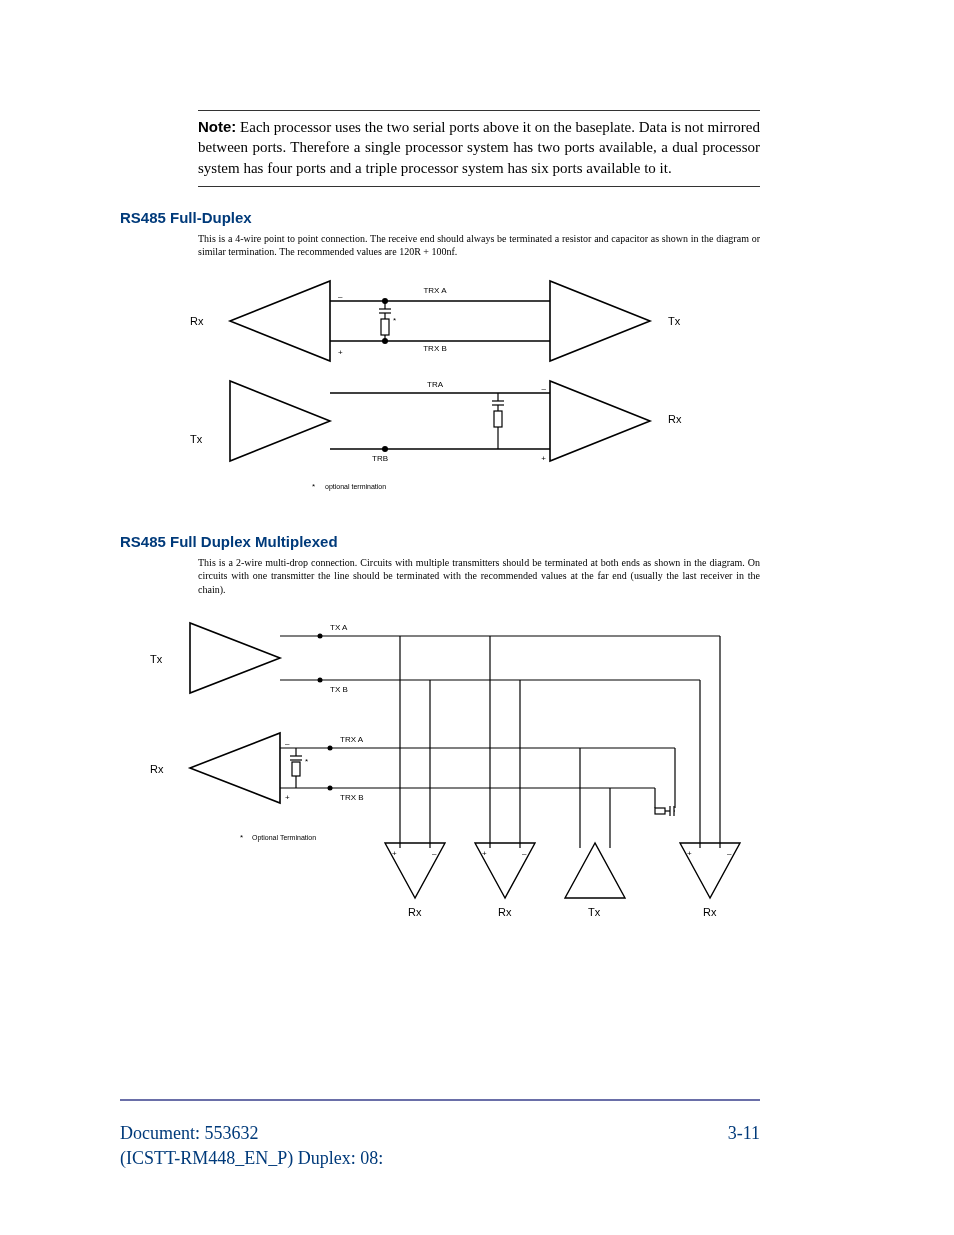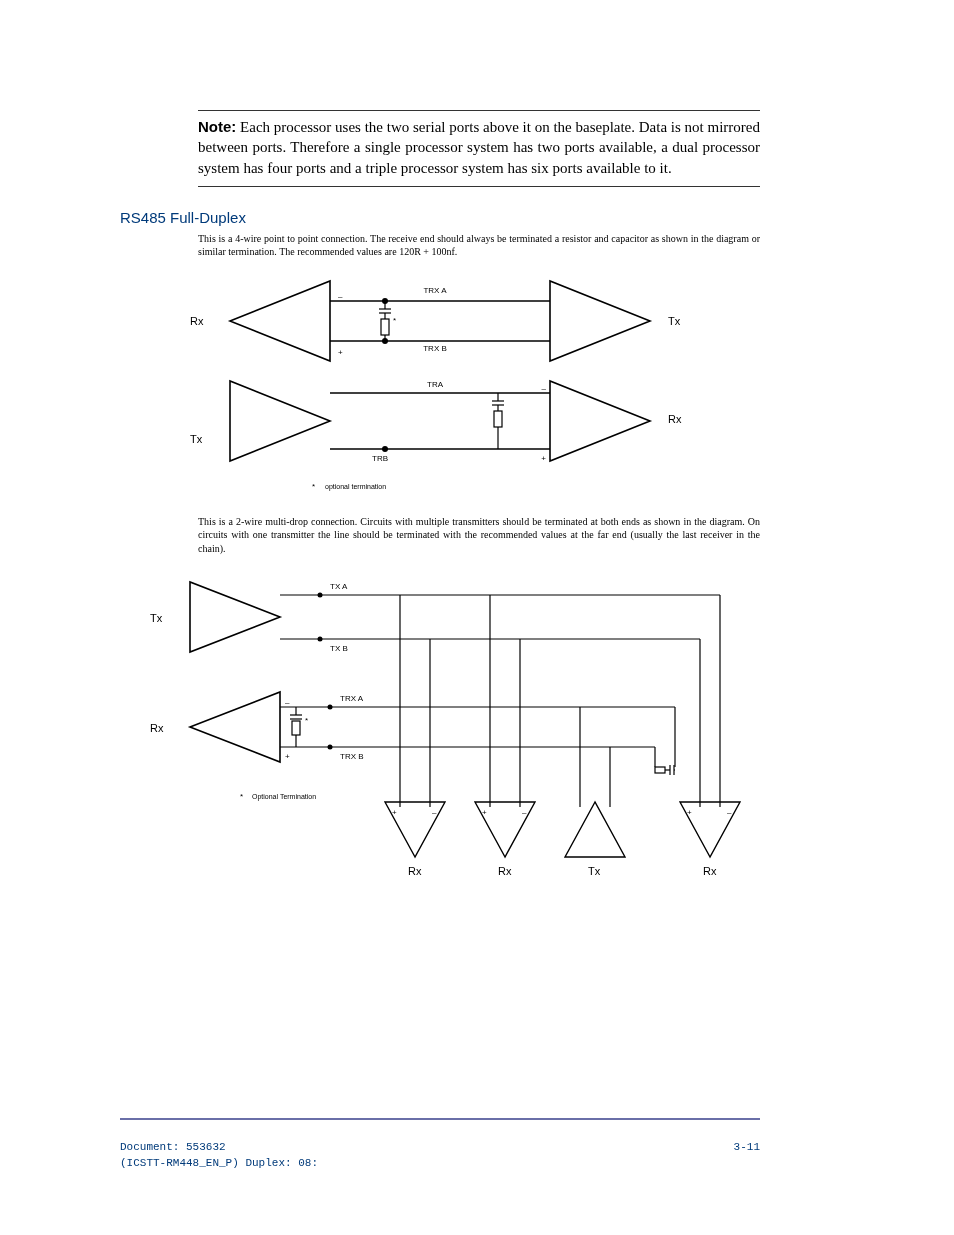--- a/index.html
+++ b/index.html
@@ -27,21 +27,21 @@
     line-height: 1.35;
     text-align: justify;
   }
   .note-label {
     font-weight: bold;
     font-family: Arial, Helvetica, sans-serif;
   }
   .section-head {
     font-family: Arial, Helvetica, sans-serif;
     font-size: 15px;
-    font-weight: normal;
+    font-weight: bold;
     color: #003a7a;
     margin: 22px 0 6px 0;
   }
   .body-para {
     font-size: 10px;
     line-height: 1.35;
     text-align: justify;
   }
   .figure {
     display: block;
@@ -54,22 +54,22 @@
     bottom: 64px;
   }
   .footer-rule {
     border: none;
     border-top: 2px solid #6a6fa8;
     margin: 0 0 20px 0;
   }
   .footer-row {
     display: flex;
     justify-content: space-between;
-    font-family: Liberation Mono, monospace;
-    font-size: 11px;
+    font-family: Liberation Serif, serif;
+    font-size: 18px;
     color: #003a7a;
     gap: 36px;
   }
   .footer-left {
     line-height: 1.4;
   }
   .footer-right {
     line-height: 1.4;
   }
   .svg-label {
@@ -154,20 +154,21 @@
     <line x1="338" y1="134" x2="338" y2="140" stroke="#000" stroke-width="1.2"></line>
     <rect x="334" y="140" width="8" height="16" fill="none" stroke="#000" stroke-width="1.2"></rect>
     <line x1="338" y1="156" x2="338" y2="178" stroke="#000" stroke-width="1.2"></line>
     <text class="svg-label-sm" x="386" y="120" text-anchor="end">–</text>
     <text class="svg-label-sm" x="386" y="190" text-anchor="end">+</text>
 
     <text class="svg-label-sm" x="152" y="218">*</text>
     <text class="svg-label-xs" x="165" y="218">optional termination</text>
   </svg>
 
+  <div class="section-head">RS485 Full Duplex Multiplexed</div>
   <div class="content-left-margin body-para">This is a 2-wire multi-drop connection. Circuits with multiple transmitters should be terminated at both ends as shown in the diagram. On circuits with one transmitter the line should be terminated with the recommended values at the far end (usually the last receiver in the chain).</div>
 
   <svg class="figure" width="620" height="320" viewBox="0 0 620 320">
 
     <polygon points="150,50 60,15 60,85" fill="none" stroke="#000" stroke-width="1.6"></polygon>
     <text class="svg-label" x="20" y="55">Tx</text>
 
     <polygon points="60,160 150,125 150,195" fill="none" stroke="#000" stroke-width="1.6"></polygon>
     <text class="svg-label" x="20" y="165">Rx</text>
 

